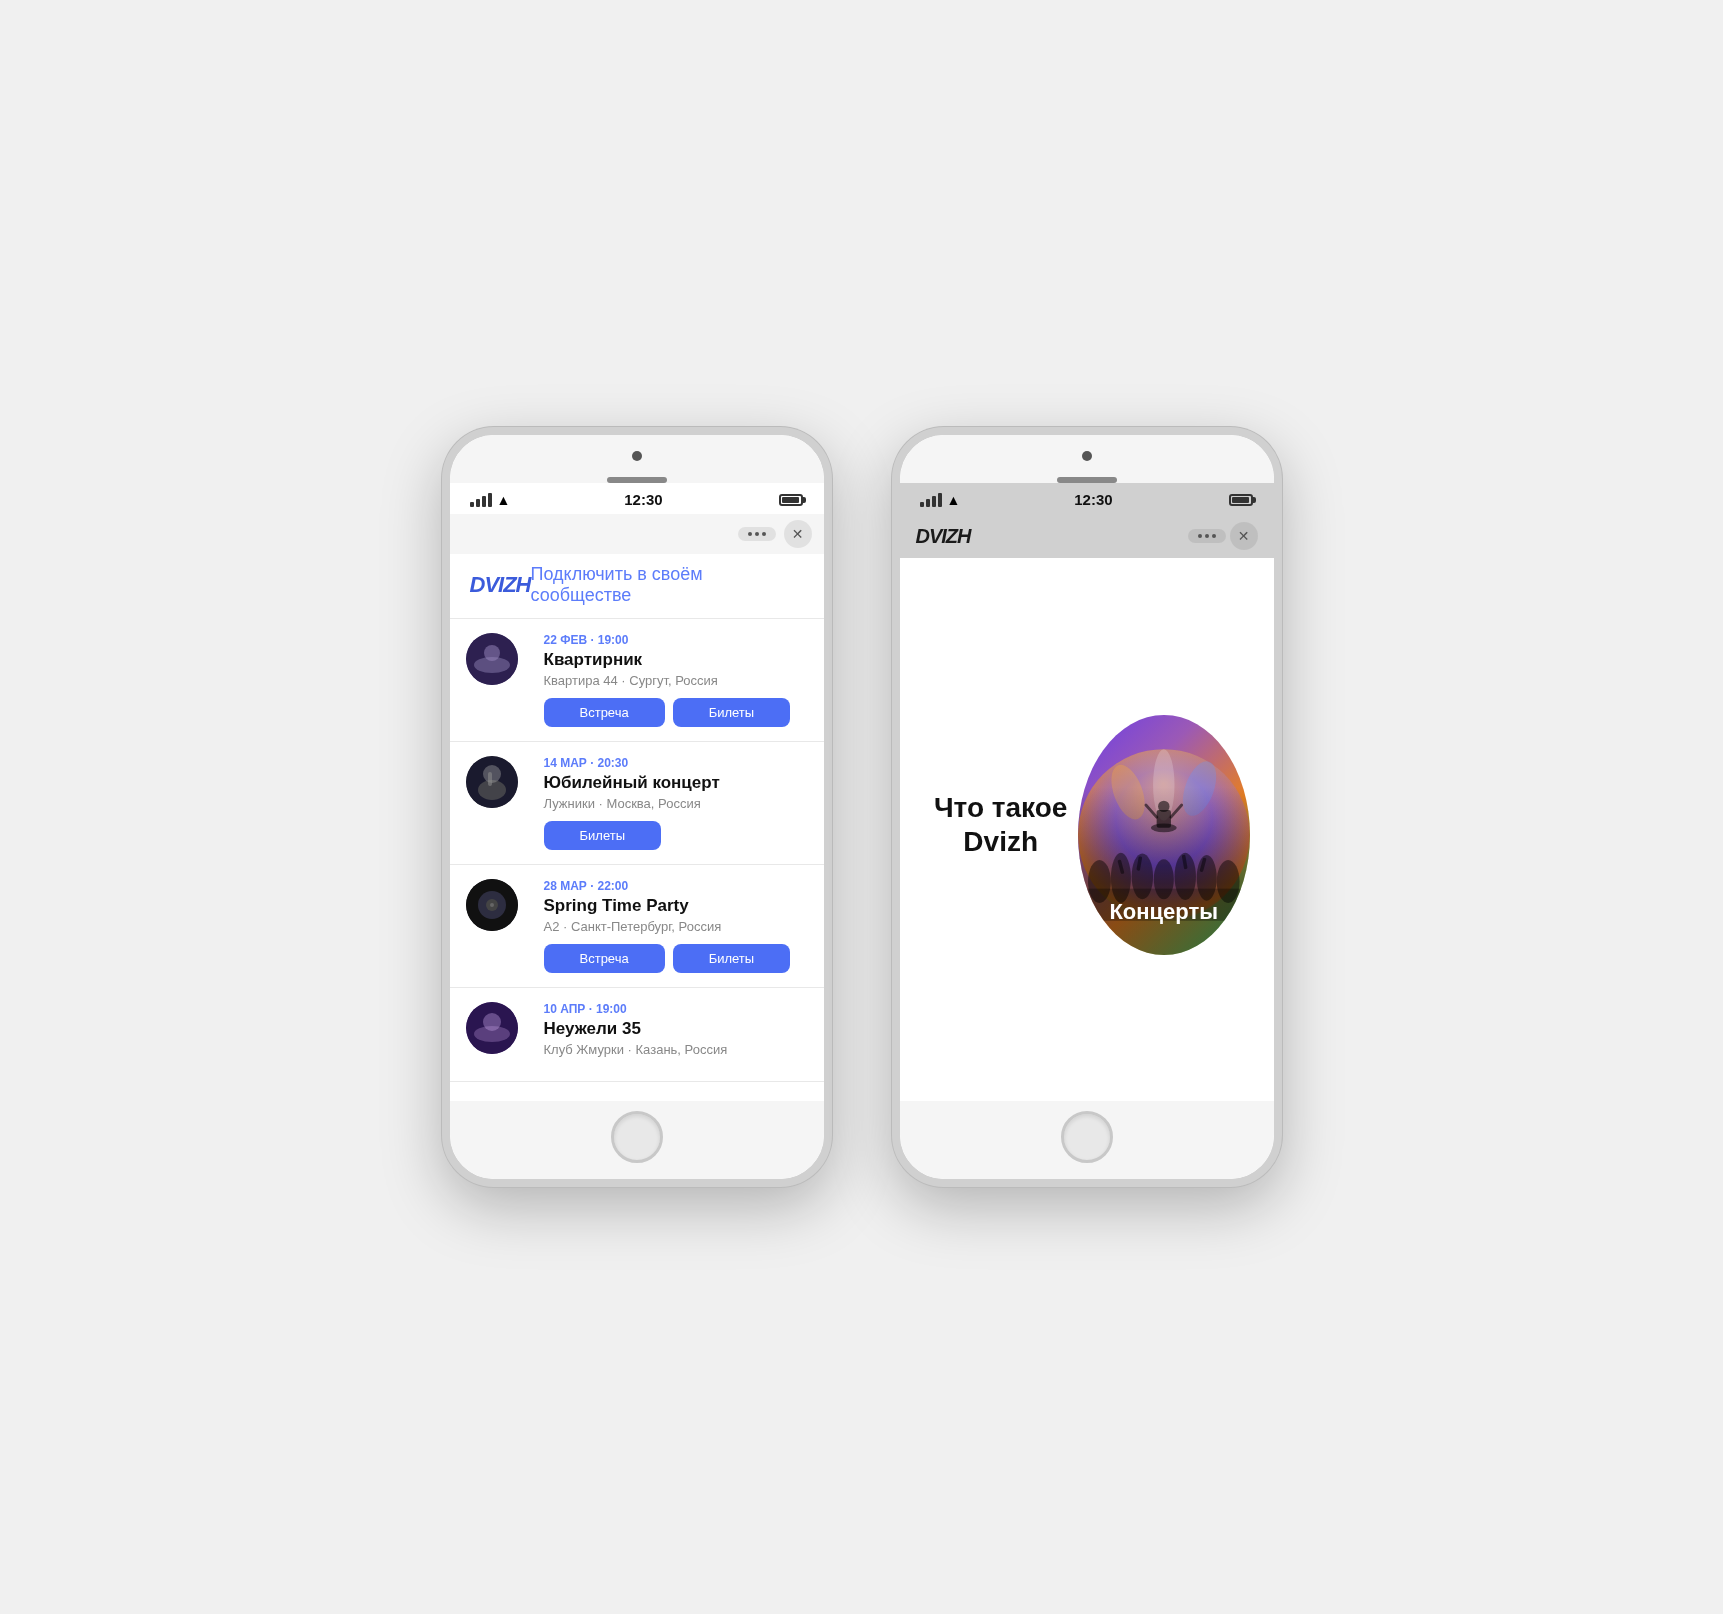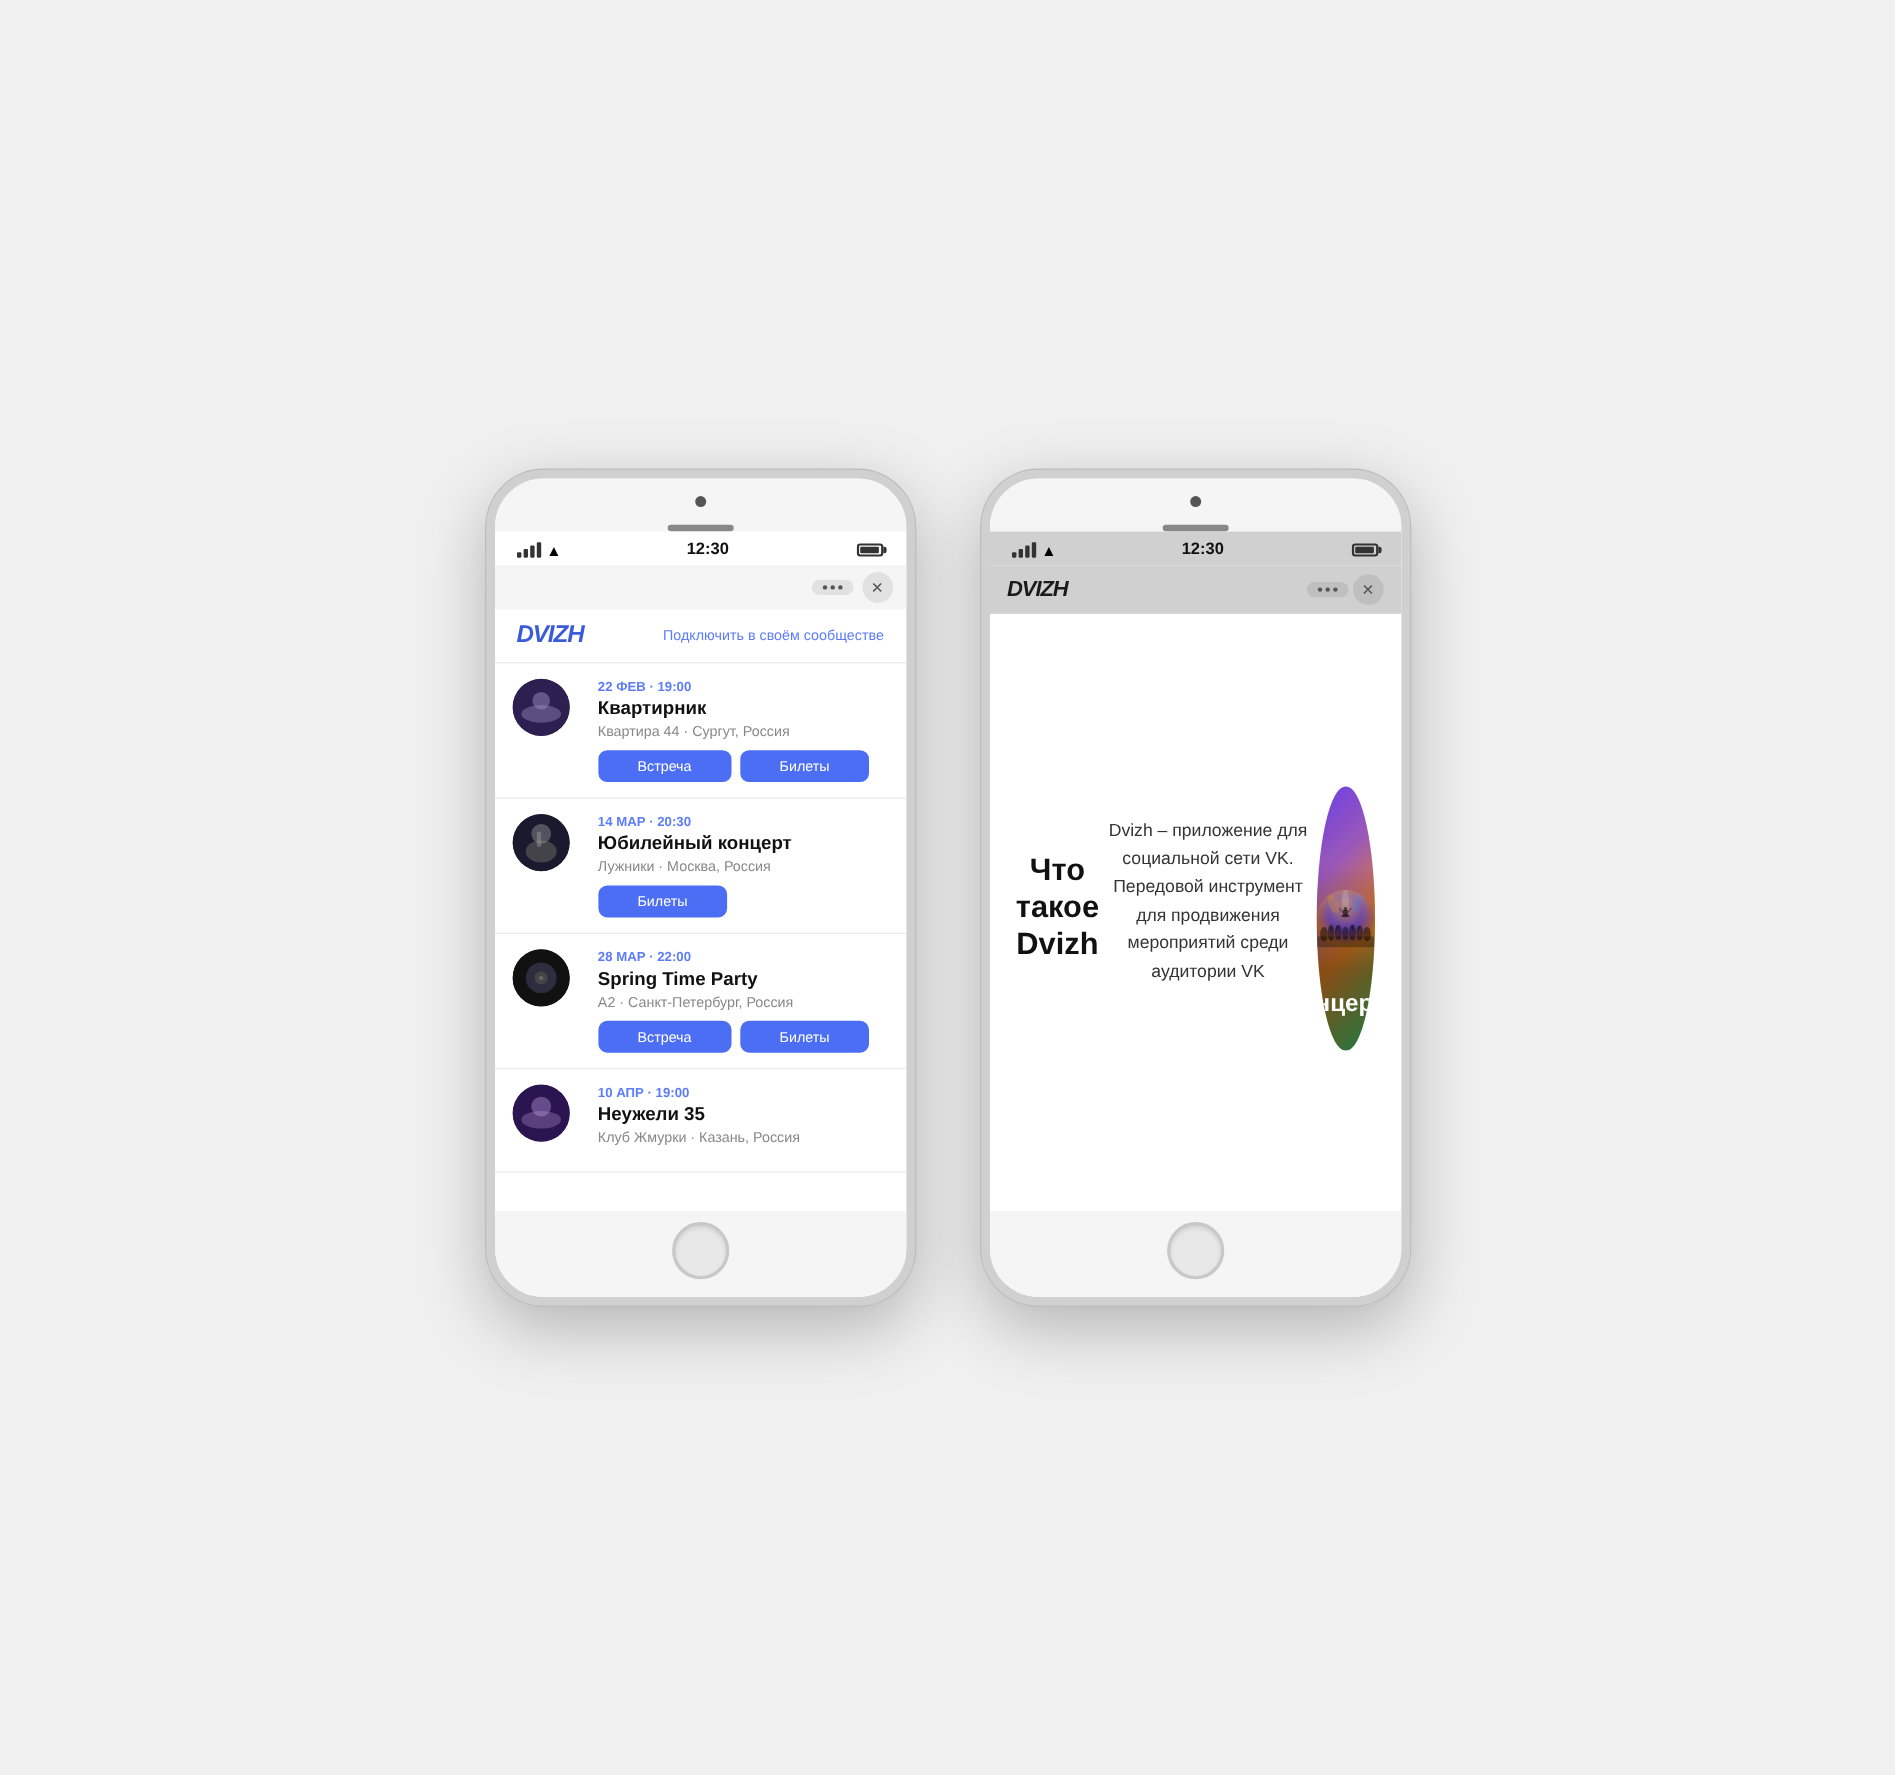--- a/index.html
+++ b/index.html
@@ -195,21 +195,21 @@
       font-weight: 900;
       font-size: 22px;
       color: #3b5bdb;
       letter-spacing: -1px;
       font-style: italic;
       text-transform: uppercase;
     }
 
     .connect-link {
       color: #5c7cfa;
-      font-size: 13px;
+      font-size: 18px;
       text-decoration: none;
     }
 
     .vk-toolbar {
       display: flex;
       gap: 4px;
       align-items: center;
     }
 
     .vk-toolbar-btn {
@@ -630,21 +630,20 @@
               <div class="dot"></div>
               <div class="dot"></div>
           </div>
           <div class="vk-close-btn">✕</div>
         </div>
       </div>
 
       <div class="screen-content">
         <div class="phone2-screen">
           <h1 class="about-title">Что такое Dvizh</h1>
-          <p class="about-description">Dvizh – приложение для социальной сети VK. Передовой инструмент для продвижения мероприятий среди аудитории VK</p>
 
           <div class="concert-circle">
             <div class="crowd-inner">
               <svg viewBox="0 0 240 240" style="width:100%;height:100%;">
 
                 <defs>
                   <radialGradient id="bgGrad" cx="50%" cy="40%" r="70%">
                     <stop offset="0%" stop-color="#9b59b6"></stop>
                     <stop offset="40%" stop-color="#6a3de8"></stop>
                     <stop offset="80%" stop-color="#e67e22"></stop>

